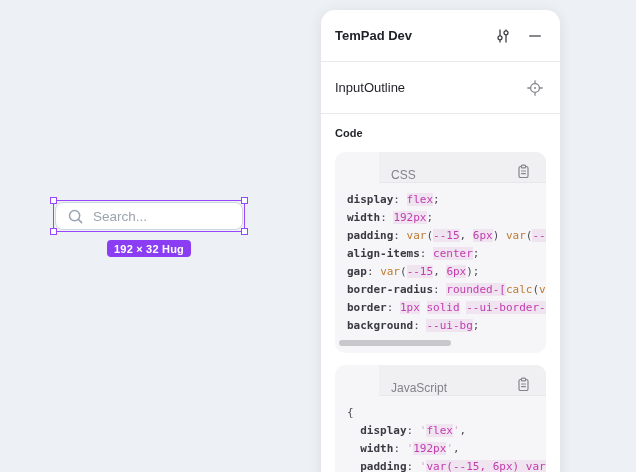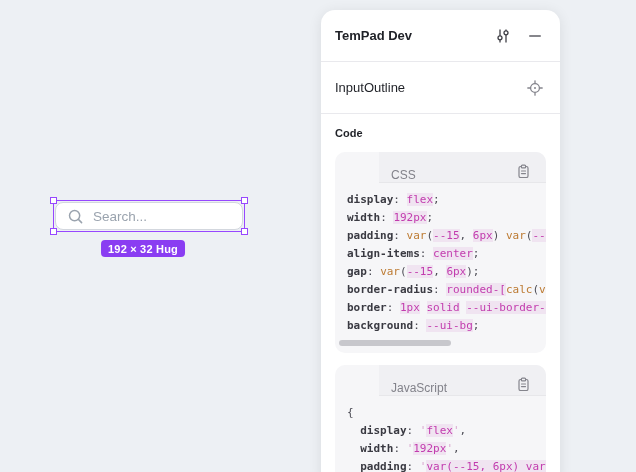--- a/index.html
+++ b/index.html
@@ -10,21 +10,21 @@
   .canvas { position:absolute; inset:0; }
   .selection { position:absolute; left:53px; top:200px; width:192px; height:32px;
                border:1px solid #9747ff; }
   .search-input { position:absolute; inset:1px; background:#fff; border:1px solid #d3d7de;
                   border-radius:8px; display:flex; align-items:center; gap:9px;
                   padding:0 11px; color:#9aa3ae; font-size:13.5px; }
   .handle { position:absolute; width:7px; height:7px; background:#fff;
             border:1px solid #9747ff; }
   .h-tl{ left:-4px; top:-4px; } .h-tr{ right:-4px; top:-4px; }
   .h-bl{ left:-4px; bottom:-4px; } .h-br{ right:-4px; bottom:-4px; }
-  .dim-badge { position:absolute; left:143px; top:240px; transform:translateX(-50%);
+  .dim-badge { position:absolute; left:149px; top:240px; transform:translateX(-50%);
                background:#8a3df2; color:#fff; font-size:11px; font-weight:700;
                padding:2.5px 7px; border-radius:4px; white-space:nowrap; letter-spacing:.2px; }
 
   
   .panel { position:absolute; left:321px; top:10px; width:239px; height:478px;
            background:#fff; border-radius:14px; box-shadow:0 2px 14px rgba(0,0,0,.09);
            display:flex; flex-direction:column; }
   .panel-row { height:52px; display:flex; align-items:center; padding:0 14px;
                border-bottom:1px solid #e9e9ed; flex:none; }
   .panel-title { font-size:13px; font-weight:700; color:#1f2127; flex:1; }

